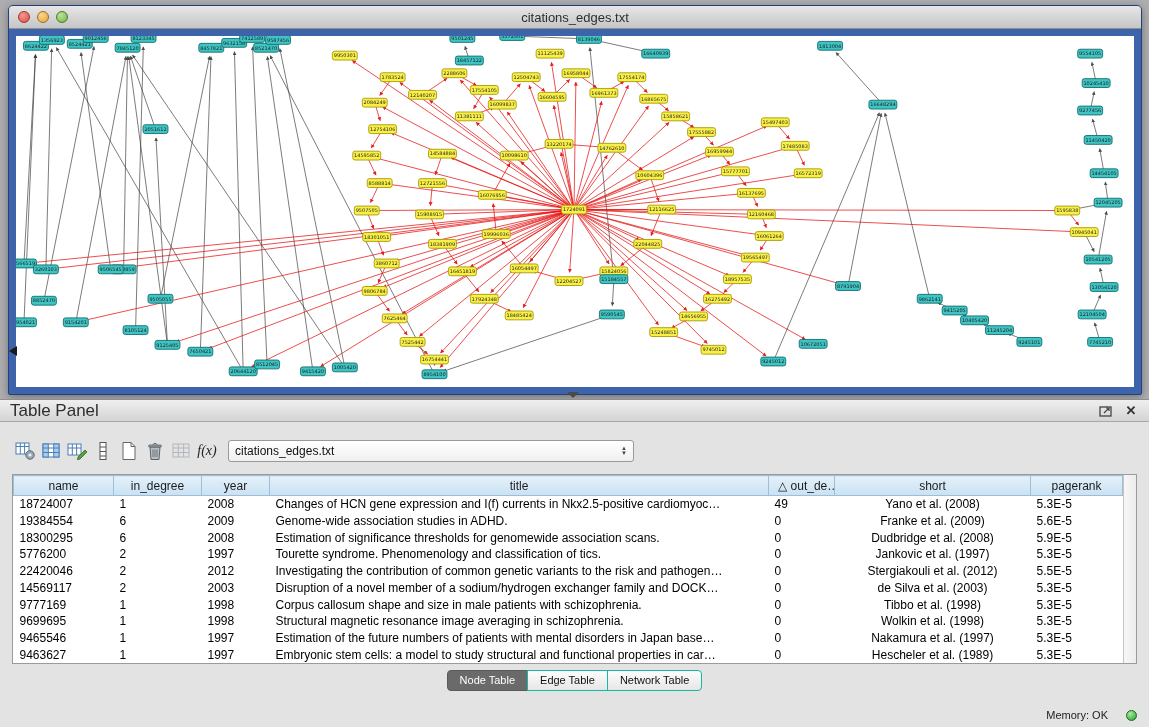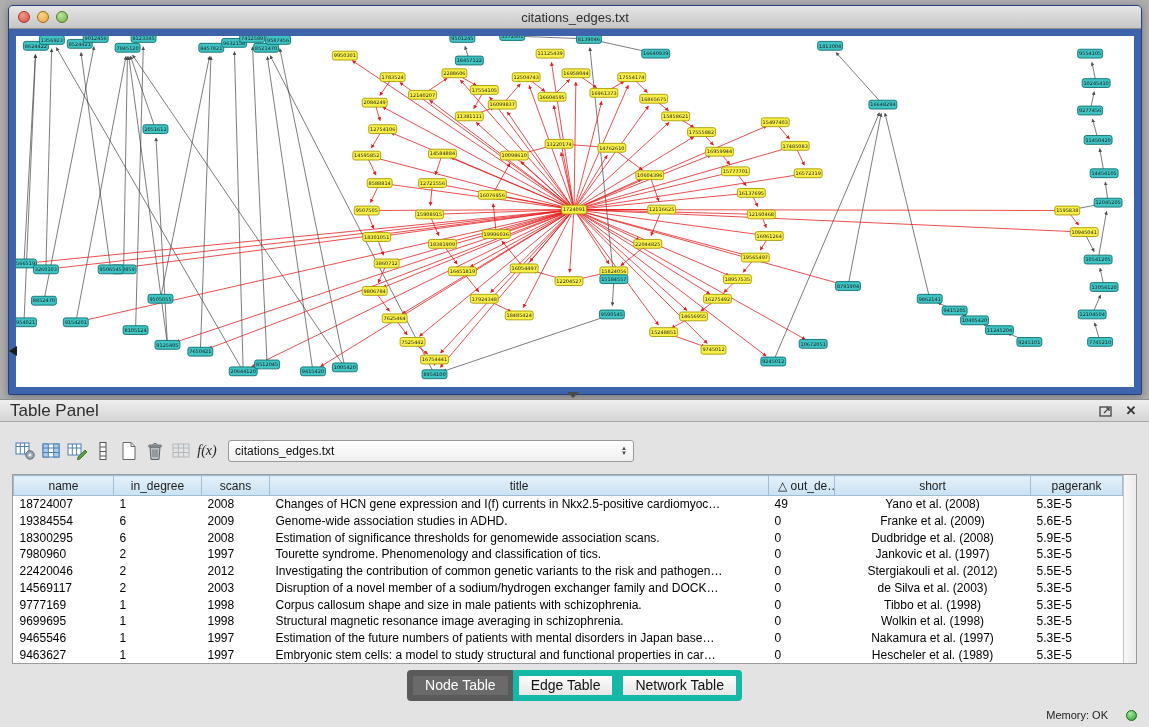--- a/index.html
+++ b/index.html
@@ -48,22 +48,22 @@
 
   .table-wrap{margin-top:8px;background:#fff;border:1px solid #9b9b9b;height:188px;display:flex;overflow:hidden}
   table{border-collapse:collapse;table-layout:fixed;width:1109px;font-size:12px}
   th{height:19px;font-weight:normal;color:#1c1c1c;background:linear-gradient(#e4f1fa,#c9e1f2);
      border:1px solid #9fbdd4;text-align:center;overflow:hidden;white-space:nowrap;padding:0 9px}
   td{height:16px;line-height:16px;padding:0 0 0 6px;color:#000;white-space:nowrap;overflow:hidden}
   td.center{text-align:center;padding:0}
   .v-scroll{width:14px;background:linear-gradient(90deg,#f7f7f7,#ececec);border-left:1px solid #c4c4c4}
 
   .tabs{display:flex;justify-content:center;margin-top:6px}
-  .tab{height:19px;line-height:19px;padding:0 12px;font-size:14px;color:#111;
-       background:linear-gradient(#fdfdfd,#e6e6e6);border:6px solid #14b8a6;margin-left:-1px}
+  .tab{height:19px;line-height:19px;padding:0 12px;font-size:11px;color:#111;
+       background:linear-gradient(#fdfdfd,#e6e6e6);border:1px solid #14b8a6;margin-left:-1px}
   .tab:first-child{border-radius:4px 0 0 4px;margin-left:0}
   .tab:last-child{border-radius:0 4px 4px 0}
   .tab.selected{background:#6a6a6a;color:#fff;border-color:#5a5a5a}
 
   .status{position:absolute;right:12px;bottom:6px;display:flex;align-items:flex-end;gap:18px}
   .status-text{font-size:11px;color:#222}
   .mem-dot{width:11px;height:11px;border-radius:50%;border:1px solid #156f15;
            background:radial-gradient(circle at 35% 30%,#a9e8a9,#23a023);box-sizing:border-box}
 </style>
 </head>
@@ -819,21 +819,21 @@
             <col style="width:68px">
           <col style="width:499px">
             <col style="width:66px">
             <col style="width:196px">
             <col style="width:92px">
         </colgroup>
         <thead>
             <tr id="table-head-row">
               <th>name</th>
               <th>in_degree</th>
-              <th>scans</th>
+              <th>year</th>
               <th>title</th>
               <th>△ out_de…</th>
               <th>short</th>
               <th>pagerank</th>
             </tr>
           </thead>
         <tbody id="table-body">
             <tr>
               <td>18724007</td>
               <td>1</td>
@@ -855,21 +855,21 @@
             <tr>
               <td>18300295</td>
               <td>6</td>
               <td>2008</td>
               <td>Estimation of significance thresholds for genomewide association scans.</td>
               <td>0</td>
               <td class="center">Dudbridge et al. (2008)</td>
               <td>5.9E-5</td>
             </tr>
             <tr>
-              <td>7980960</td>
+              <td>5776200</td>
               <td>2</td>
               <td>1997</td>
               <td>Tourette syndrome. Phenomenology and classification of tics.</td>
               <td>0</td>
               <td class="center">Jankovic et al. (1997)</td>
               <td>5.3E-5</td>
             </tr>
             <tr>
               <td>22420046</td>
               <td>2</td>

